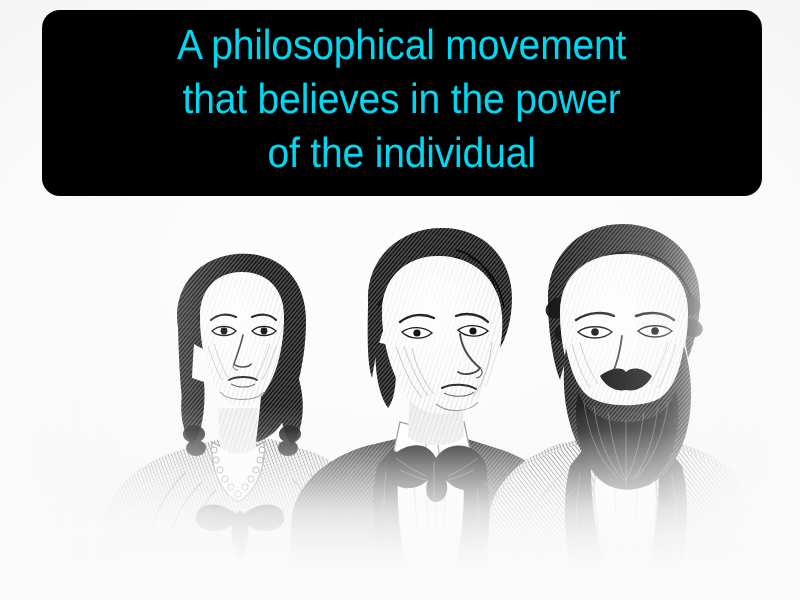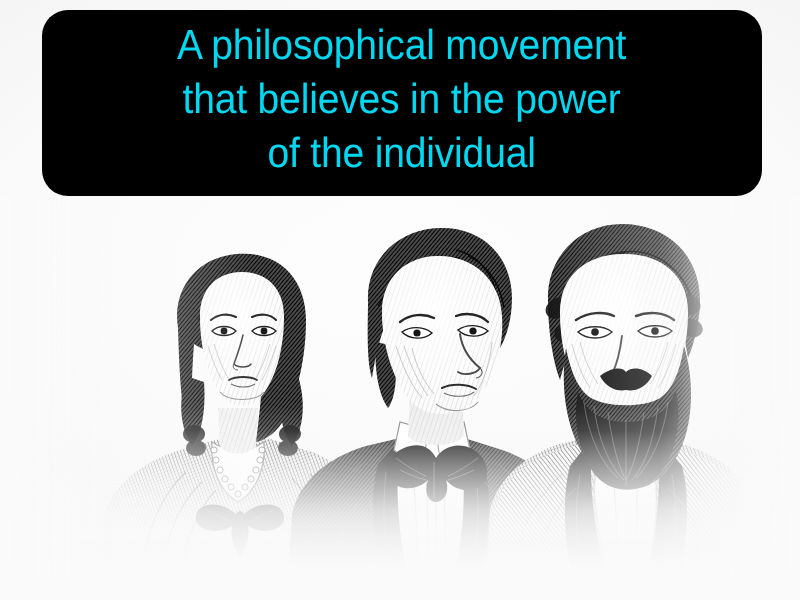--- a/index.html
+++ b/index.html
@@ -23,21 +23,21 @@
   }
 
   
   #definition-banner {
     position: absolute;
     left: 42px;
     top: 10px;
     width: 720px;
     height: 186px;
     background: #000000;
-    border-radius: 26px;
+    border-radius: 18px;
     box-sizing: border-box;
     display: flex;
     align-items: center;
     justify-content: center;
     padding: 4px 14px 12px 14px;
   }
 
   #definition-text {
     color: #00d8f2;
     font-family: "Liberation Sans", sans-serif;

